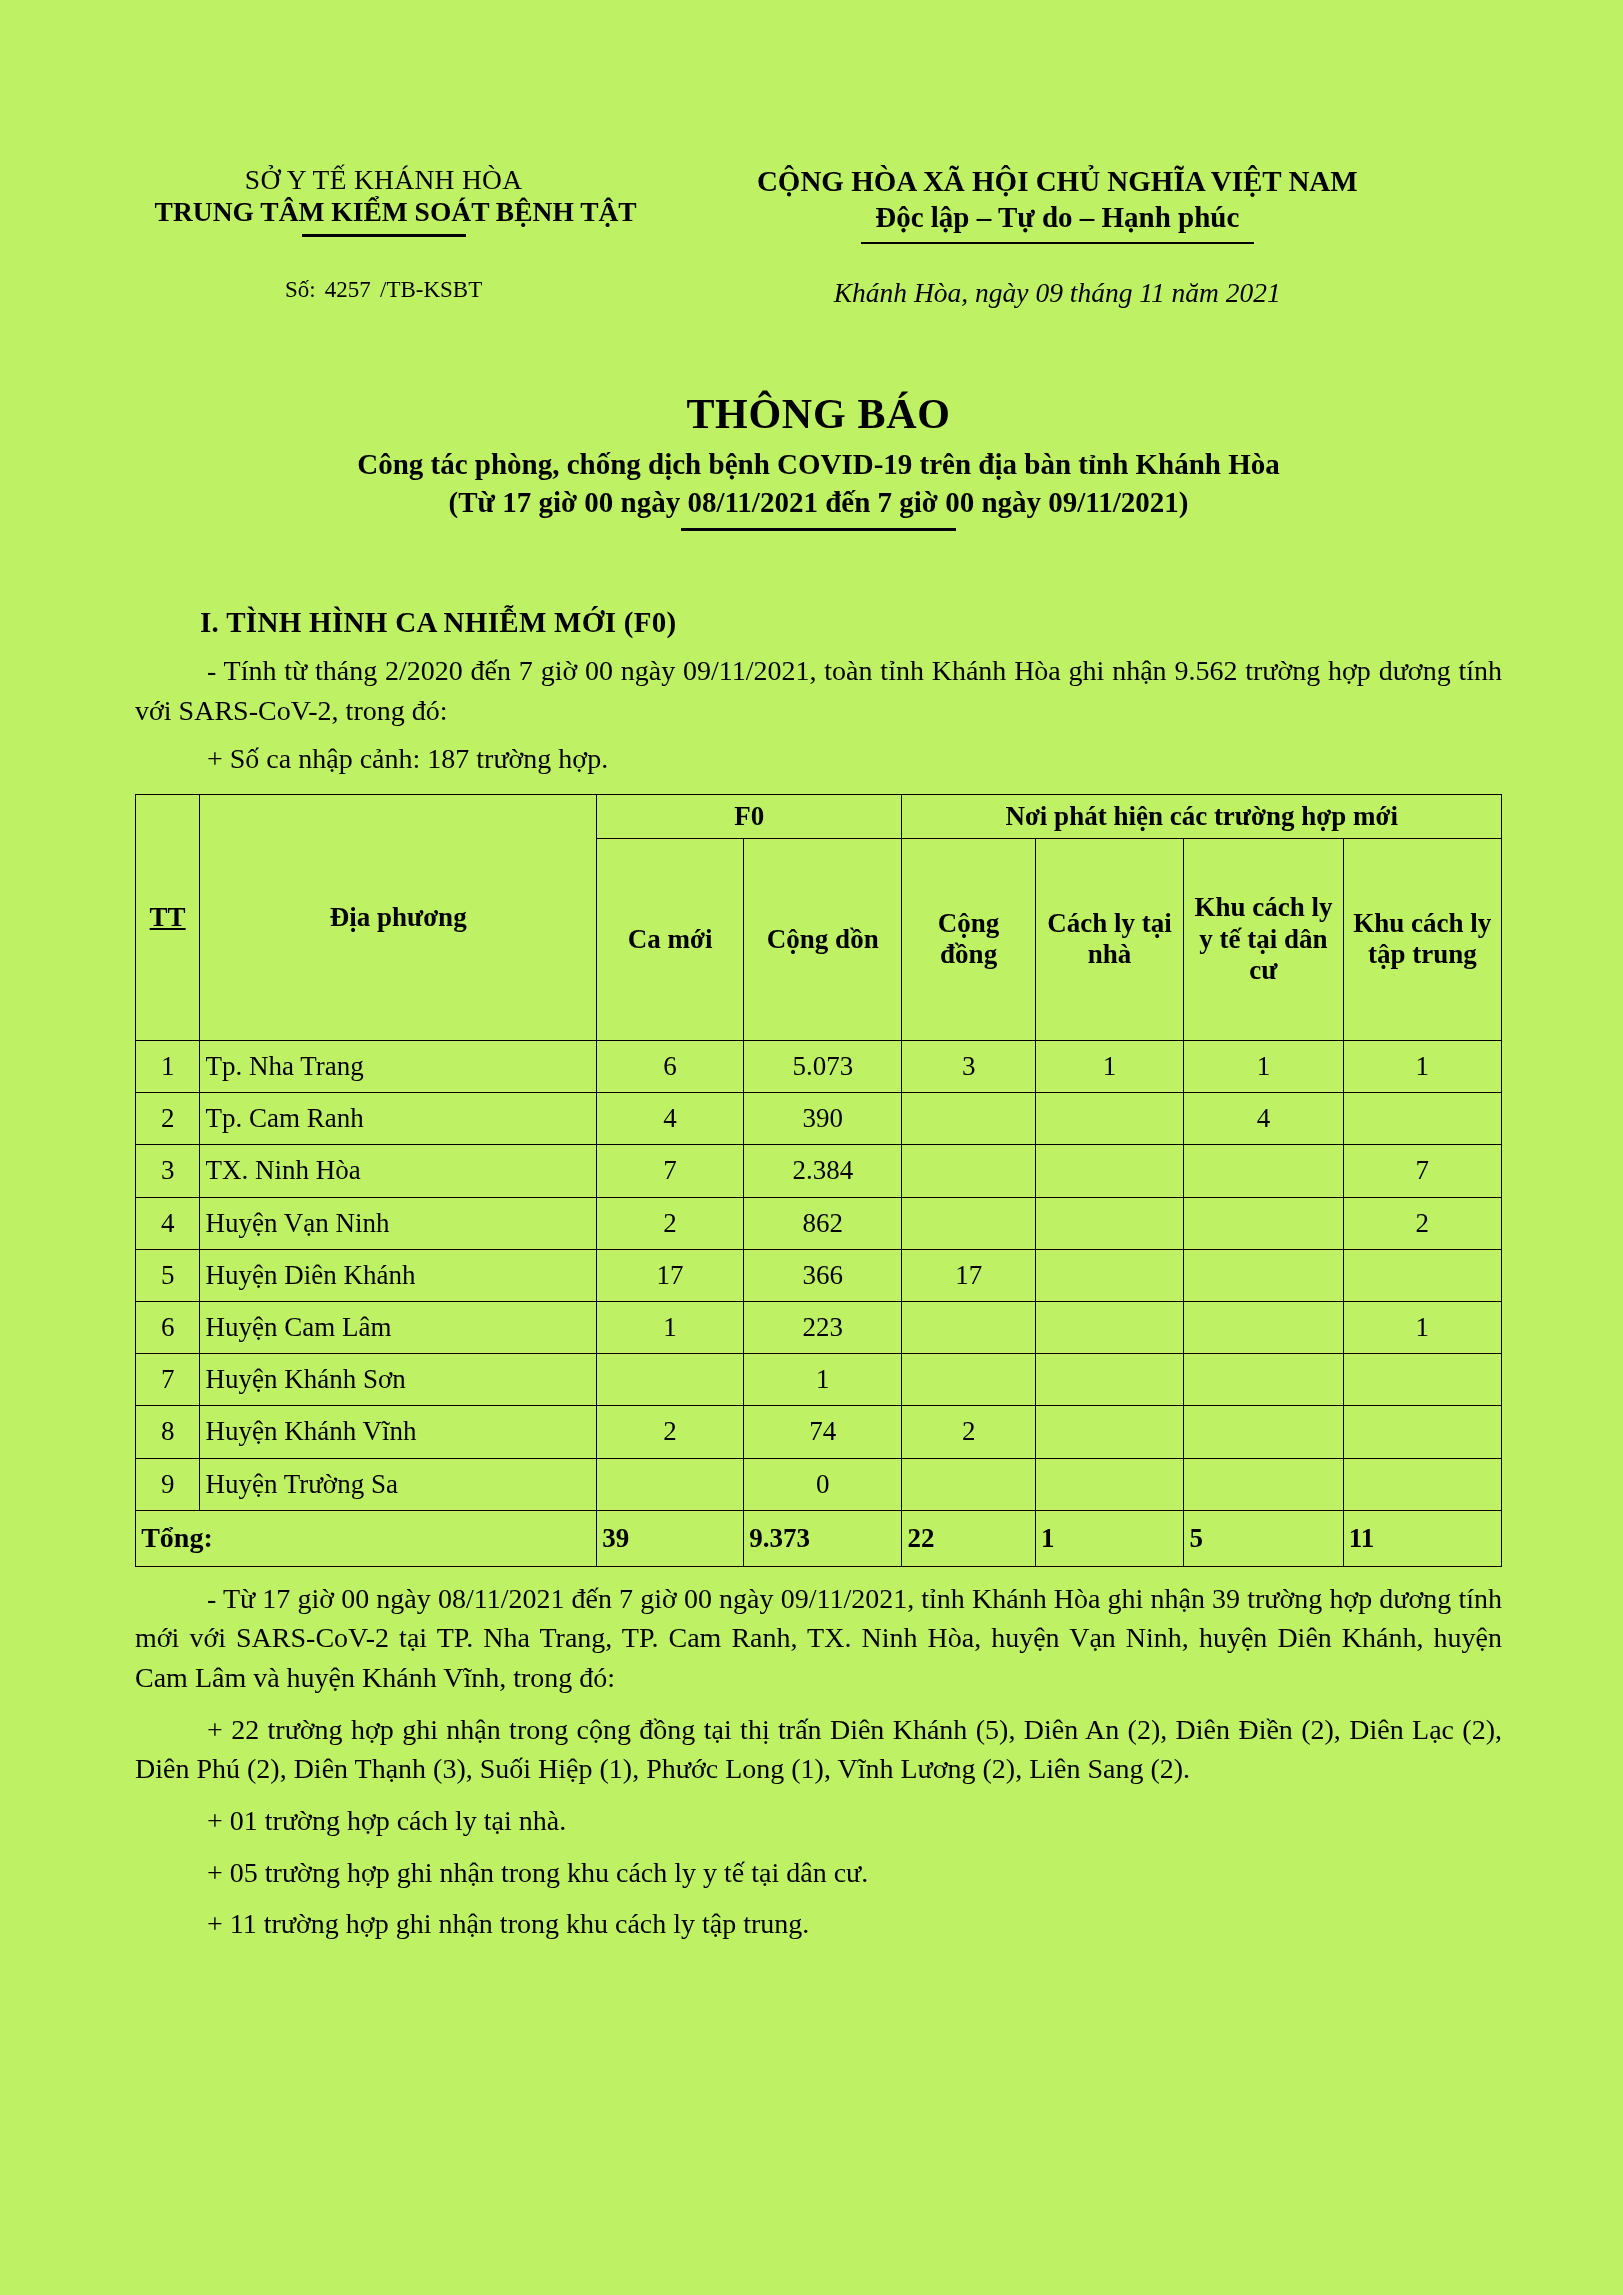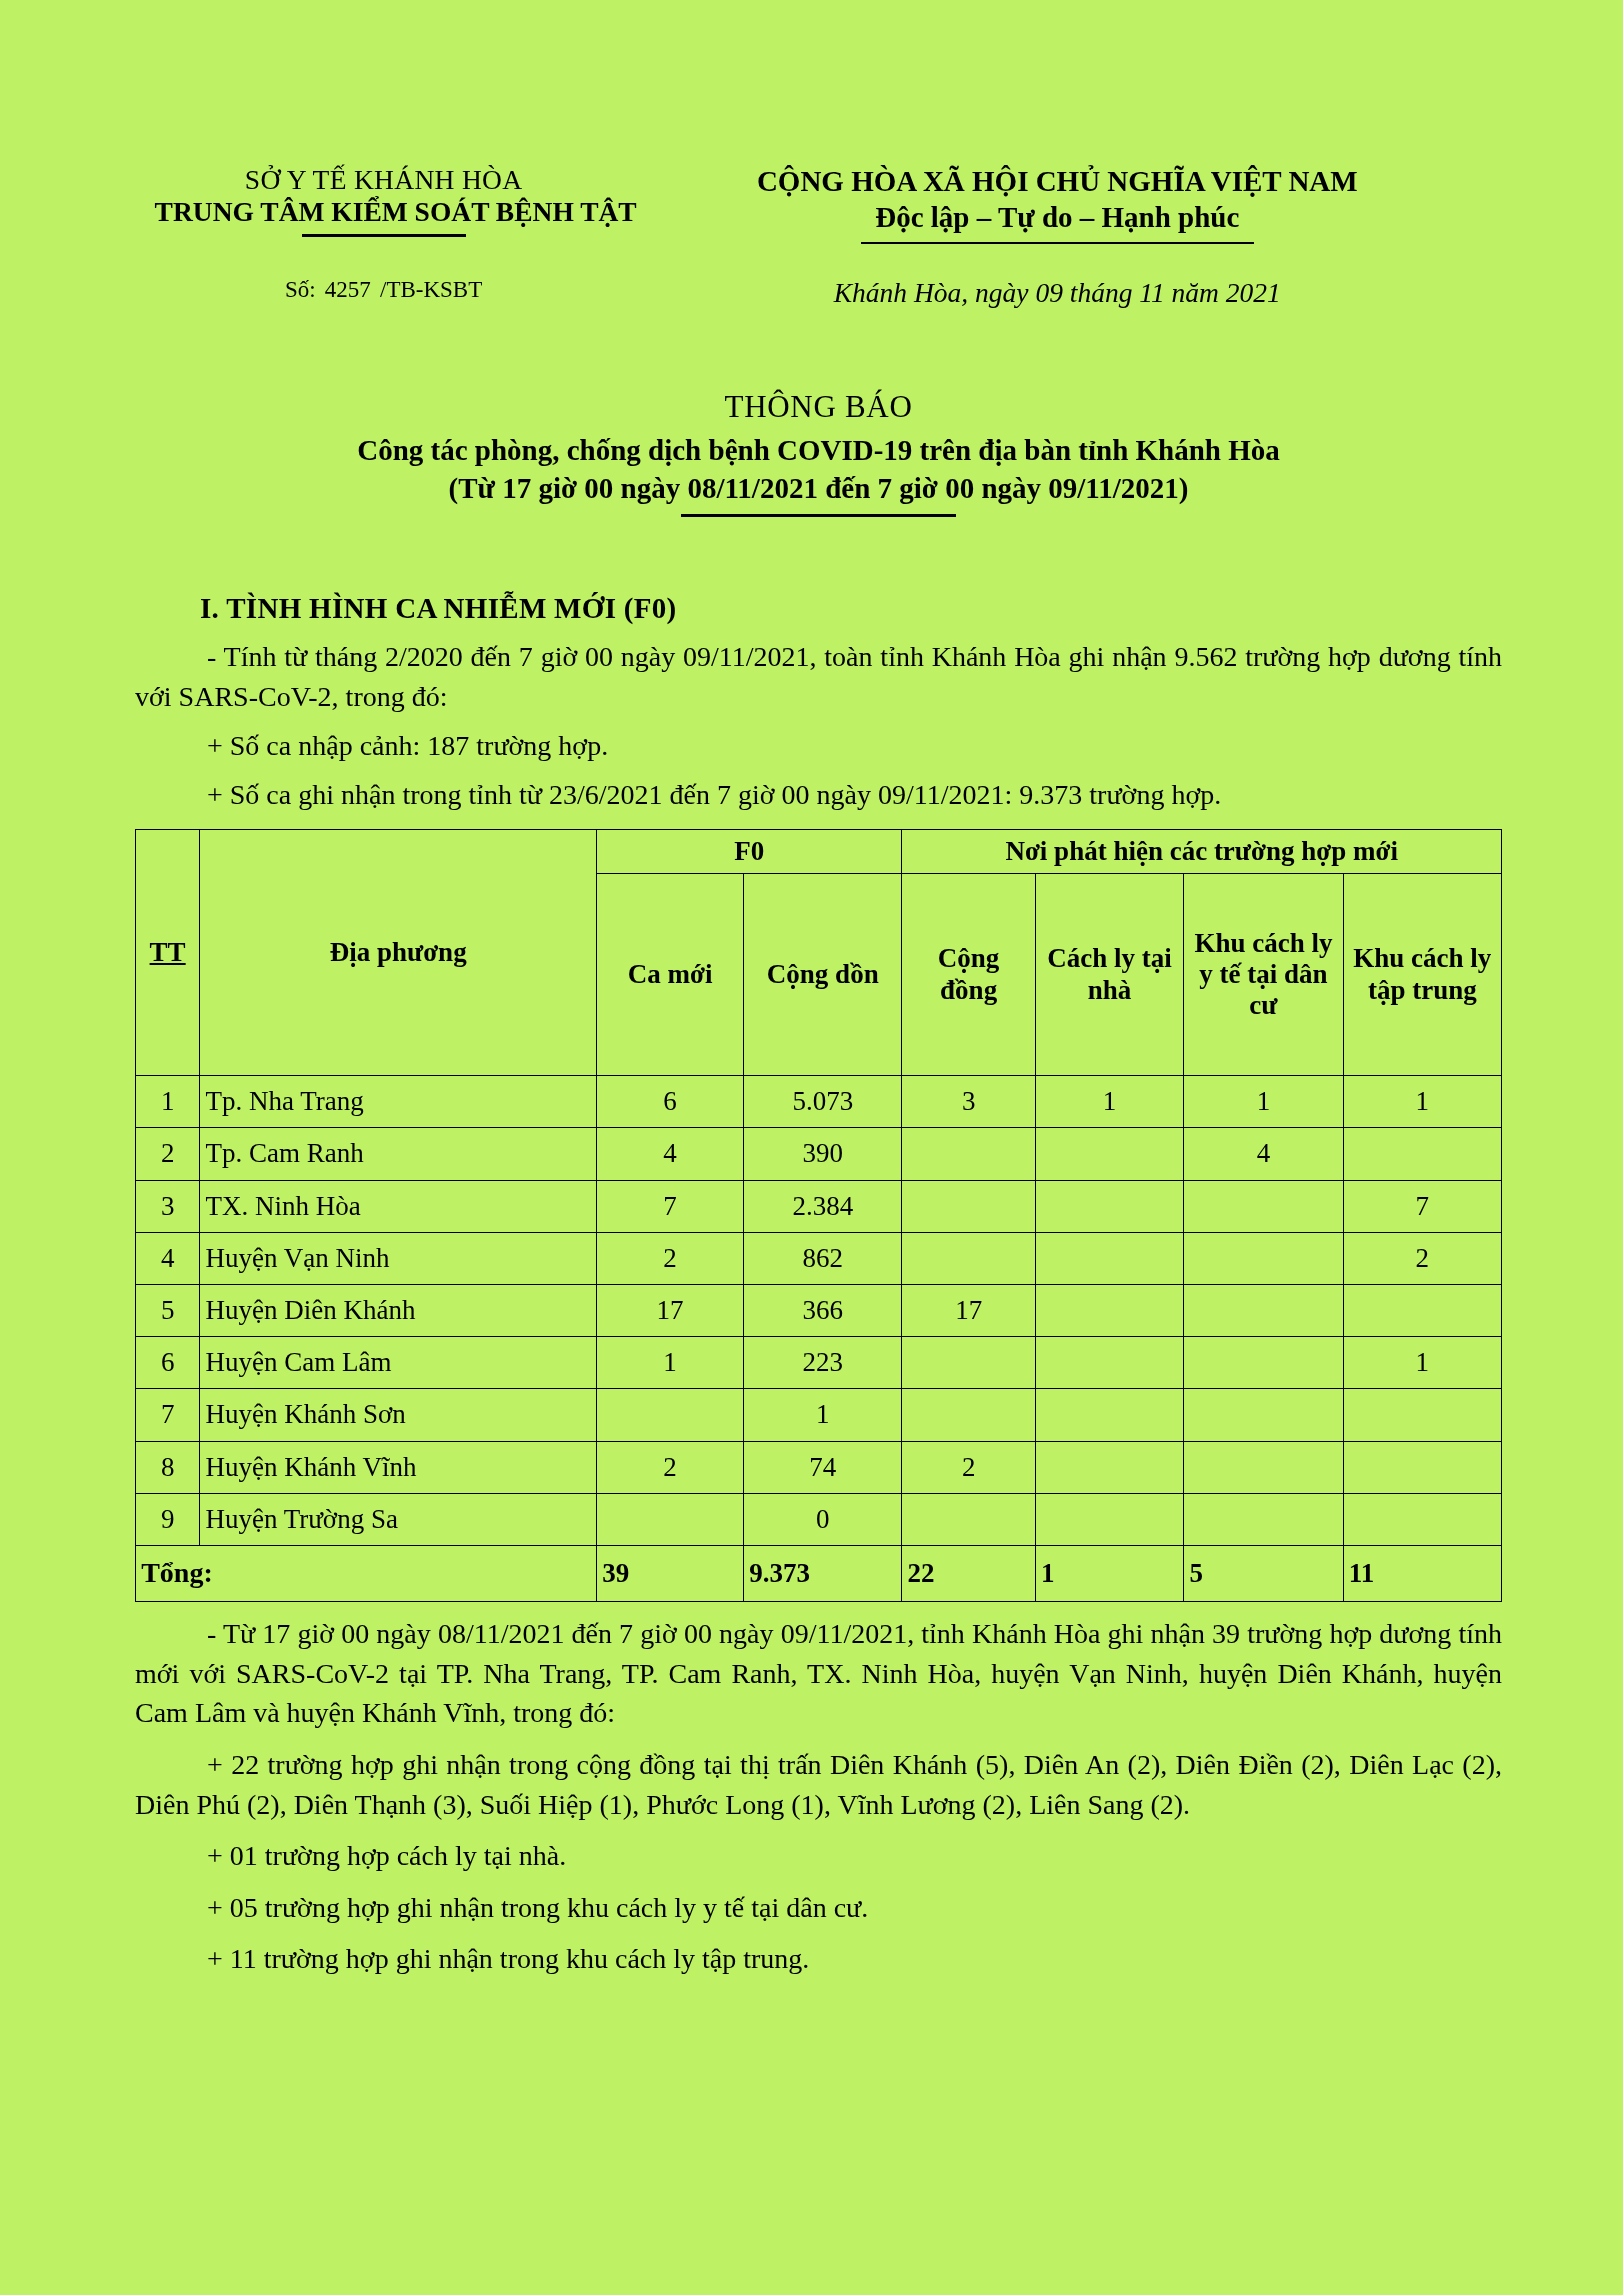--- a/index.html
+++ b/index.html
@@ -105,22 +105,22 @@
     font-style: italic;
     white-space: nowrap;
   }
 
   
   .title-block {
     text-align: center;
     margin-top: 79px;
   }
   .title-main {
-    font-size: 31px;
-    font-weight: normal;
+    font-size: 42px;
+    font-weight: bold;
     letter-spacing: 0.7px;
     line-height: 1.25;
   }
   .title-sub1 {
     font-size: 29px;
     font-weight: bold;
     line-height: 1.3;
     margin-top: 5.2px;
   }
   .title-sub2 {
@@ -231,21 +231,20 @@
       <div class="title-main">THÔNG BÁO</div>
       <div class="title-sub1">Công tác phòng, chống dịch bệnh COVID-19 trên địa bàn tỉnh Khánh Hòa</div>
       <div class="title-sub2">(Từ 17 giờ 00 ngày 08/11/2021 đến 7 giờ 00 ngày 09/11/2021)</div>
       <div class="rule-title"></div>
     </div>
 
     <div class="section-head">I. TÌNH HÌNH CA NHIỄM MỚI (F0)</div>
 
     <p class="para">- Tính từ tháng 2/2020 đến 7 giờ 00 ngày 09/11/2021, toàn tỉnh Khánh Hòa ghi nhận 9.562 trường hợp dương tính với SARS-CoV-2, trong đó:</p>
     <p class="para nojust tight">+ Số ca nhập cảnh: 187 trường hợp.</p>
-    <p class="para tight">+ Số ca ghi nhận trong tỉnh từ 23/6/2021 đến 7 giờ 00 ngày 09/11/2021: 9.373 trường hợp.</p>
 
     <table class="covid-table">
       <colgroup>
         <col class="c-tt">
           <col class="c-place">
           <col class="c-new">
           <col class="c-cum">
         <col class="c-comm">
           <col class="c-home">
           <col class="c-res">

